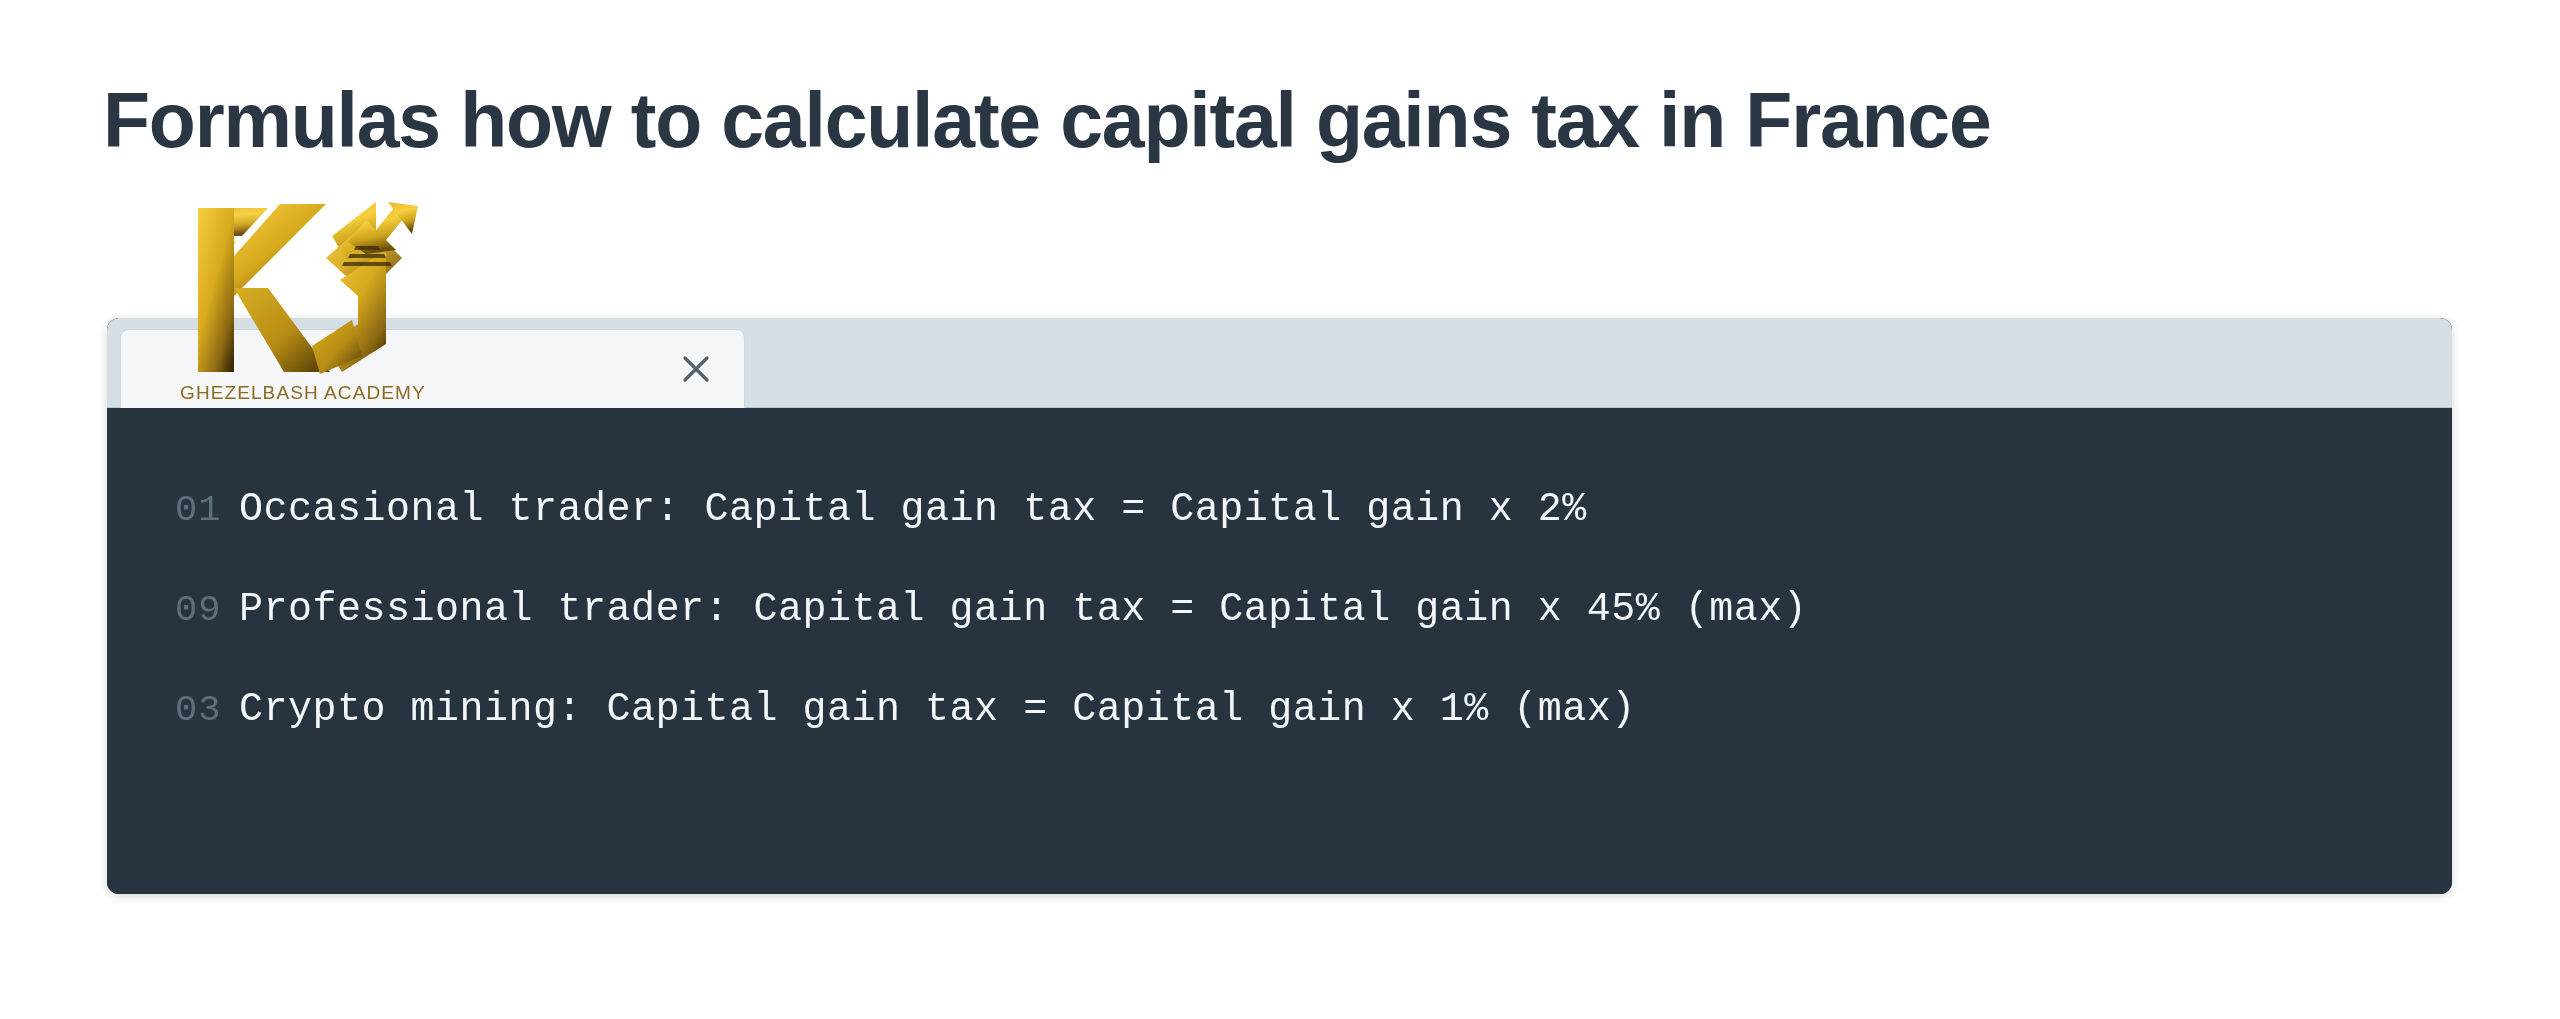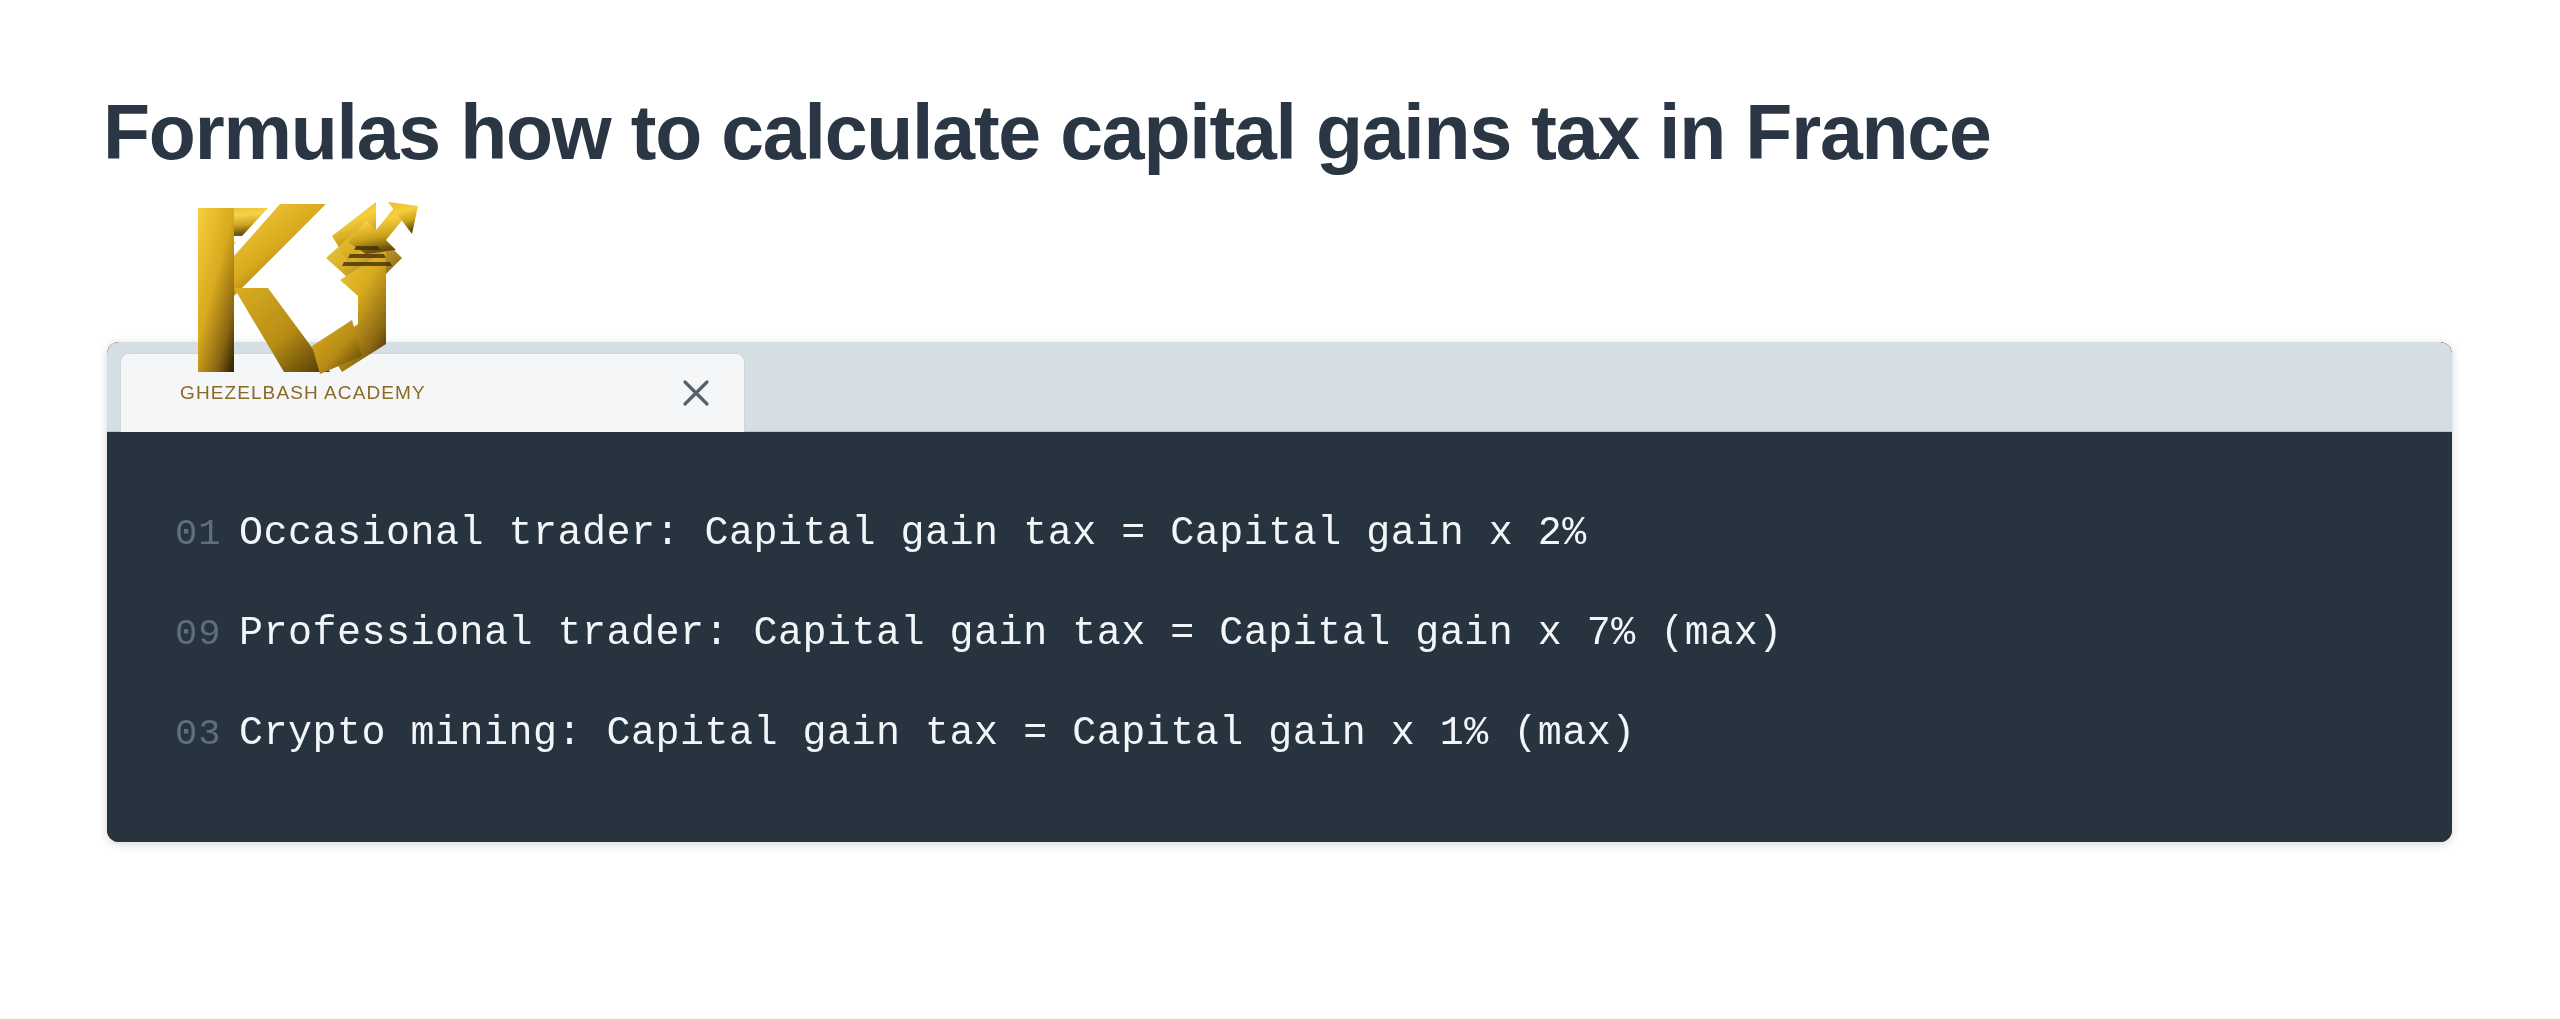--- a/index.html
+++ b/index.html
@@ -13,43 +13,42 @@
     position: relative;
     overflow: hidden;
     font-family: "Liberation Sans", sans-serif;
     -webkit-font-smoothing: antialiased;
   }
 
   
   .page-title {
     position: absolute;
     left: 103px;
-    top: 92px;
+    top: 80px;
     font-family: "Liberation Sans", sans-serif;
     font-size: 77px;
     font-weight: 700;
     letter-spacing: -1.2px;
     color: #2b3644;
     line-height: 1.05;
     white-space: nowrap;
     user-select: none;
   }
 
   
   .code-window {
     position: absolute;
     left: 107px;
     top: 318px;
     width: 2345px;
-    height: 500px;
+    height: 576px;
     border-radius: 12px;
     background: #283340;
     box-shadow: 0 2px 10px rgba(20,30,40,0.18);
     overflow: hidden;
-    margin-top: 24px;
   }
 
   .window-header {
     position: relative;
     height: 90px;
     background: #d5dee3;
     border-top-left-radius: 12px;
     border-top-right-radius: 12px;
     box-sizing: border-box;
     padding: 11px 0 0 13px;
@@ -183,21 +182,21 @@
 
   <div class="code-body">
 
     <div class="code-line">
       <span class="line-no">01</span>
       <span class="line-code">Occasional trader: Capital gain tax = Capital gain x 2%</span>
     </div>
 
     <div class="code-line">
       <span class="line-no">09</span>
-      <span class="line-code">Professional trader: Capital gain tax = Capital gain x 7% (max)</span>
+      <span class="line-code">Professional trader: Capital gain tax = Capital gain x 45% (max)</span>
     </div>
 
     <div class="code-line">
       <span class="line-no">03</span>
       <span class="line-code">Crypto mining: Capital gain tax = Capital gain x 1% (max)</span>
     </div>
 
   </div>
 </div>
 

